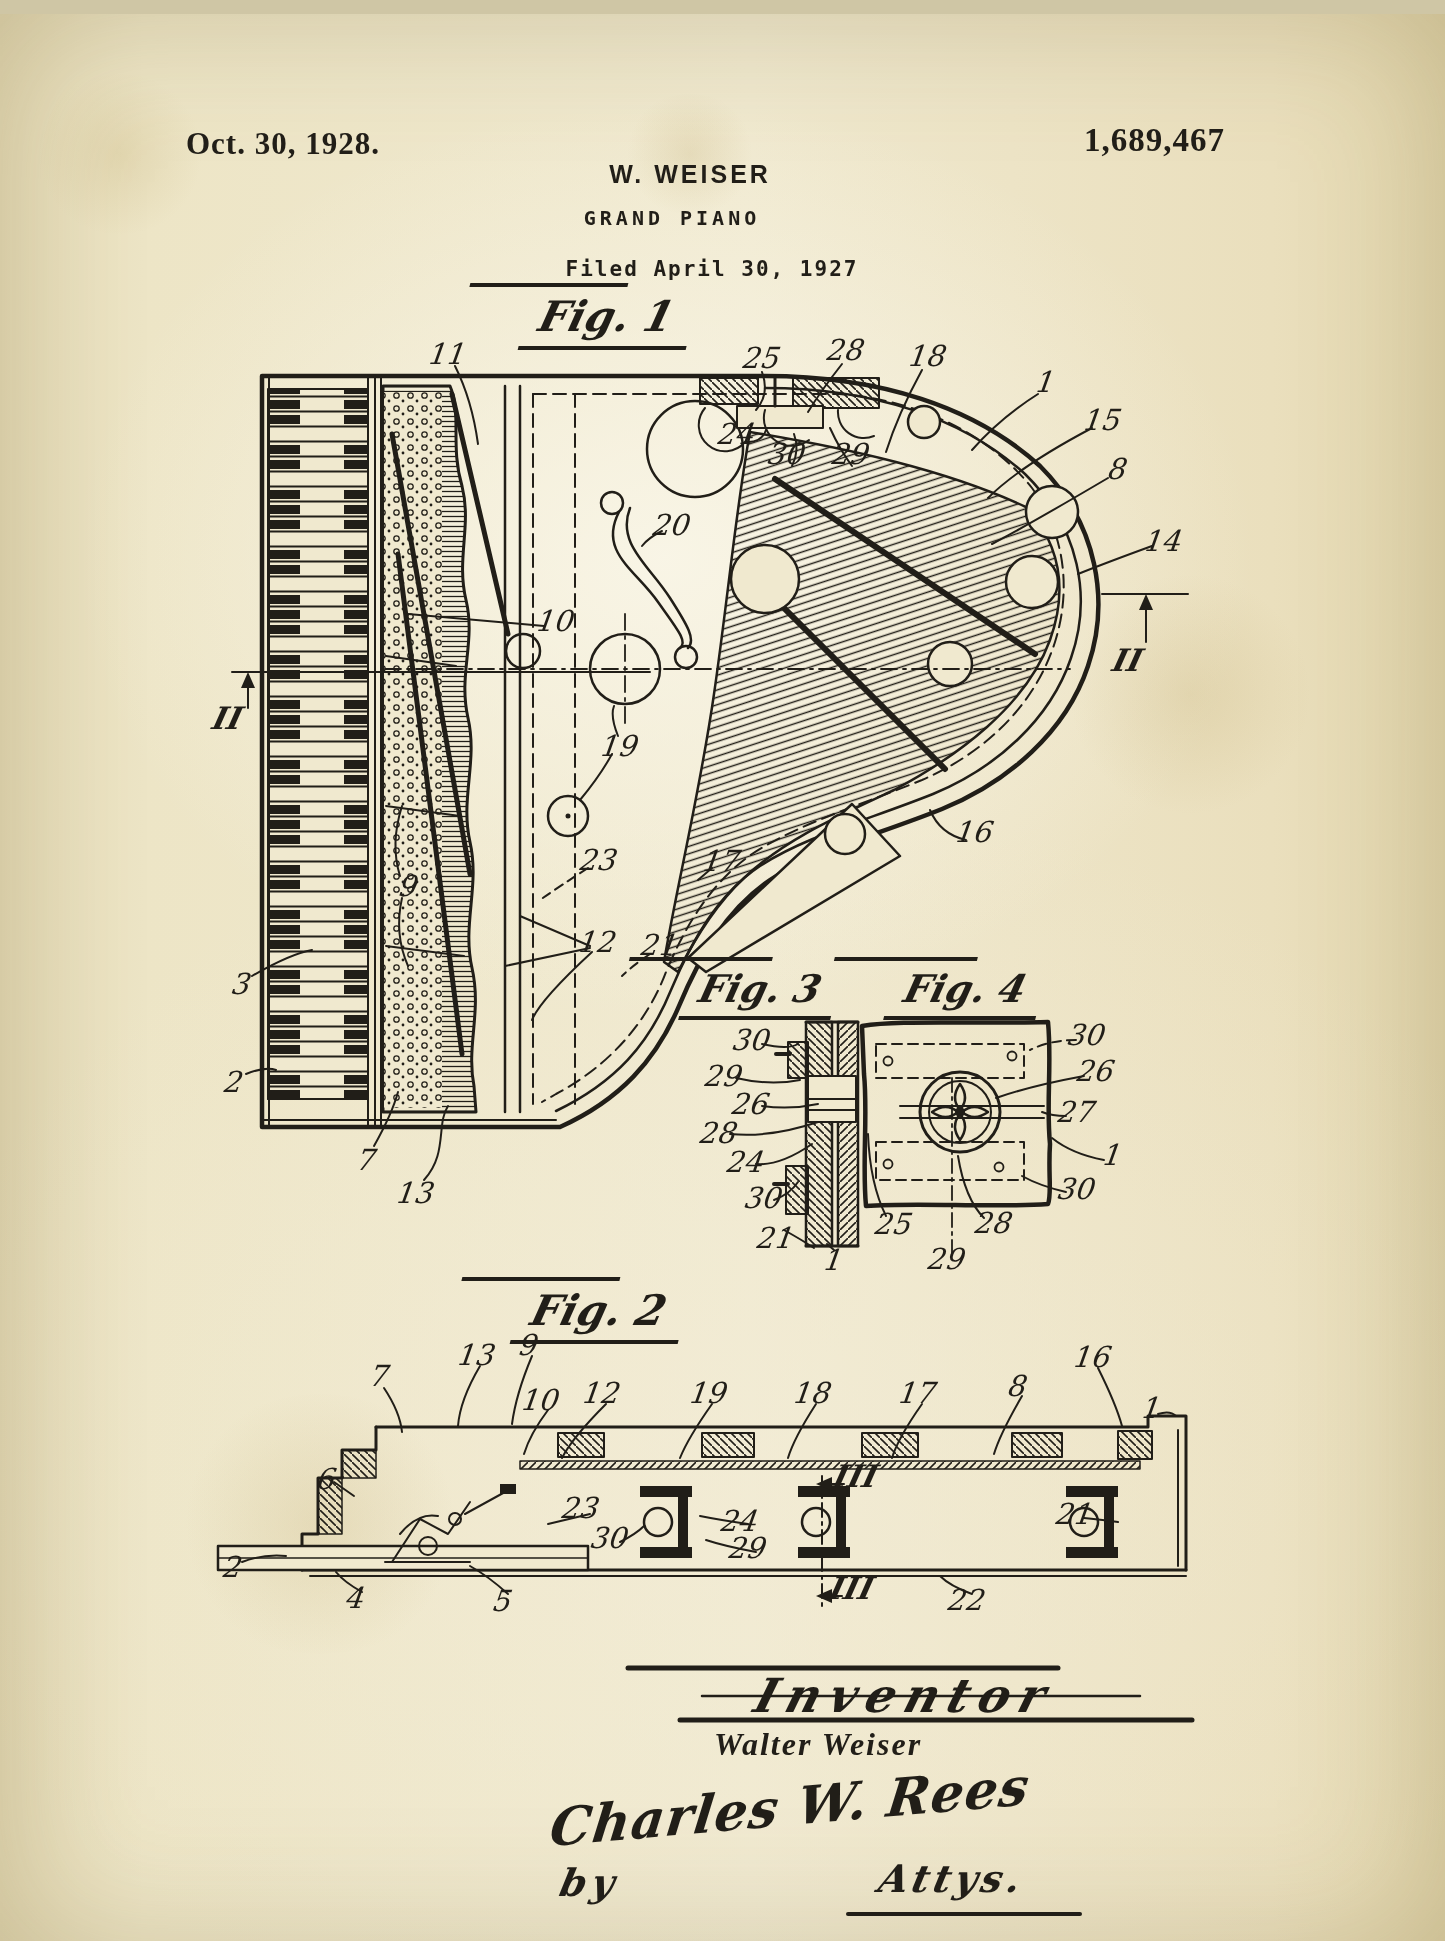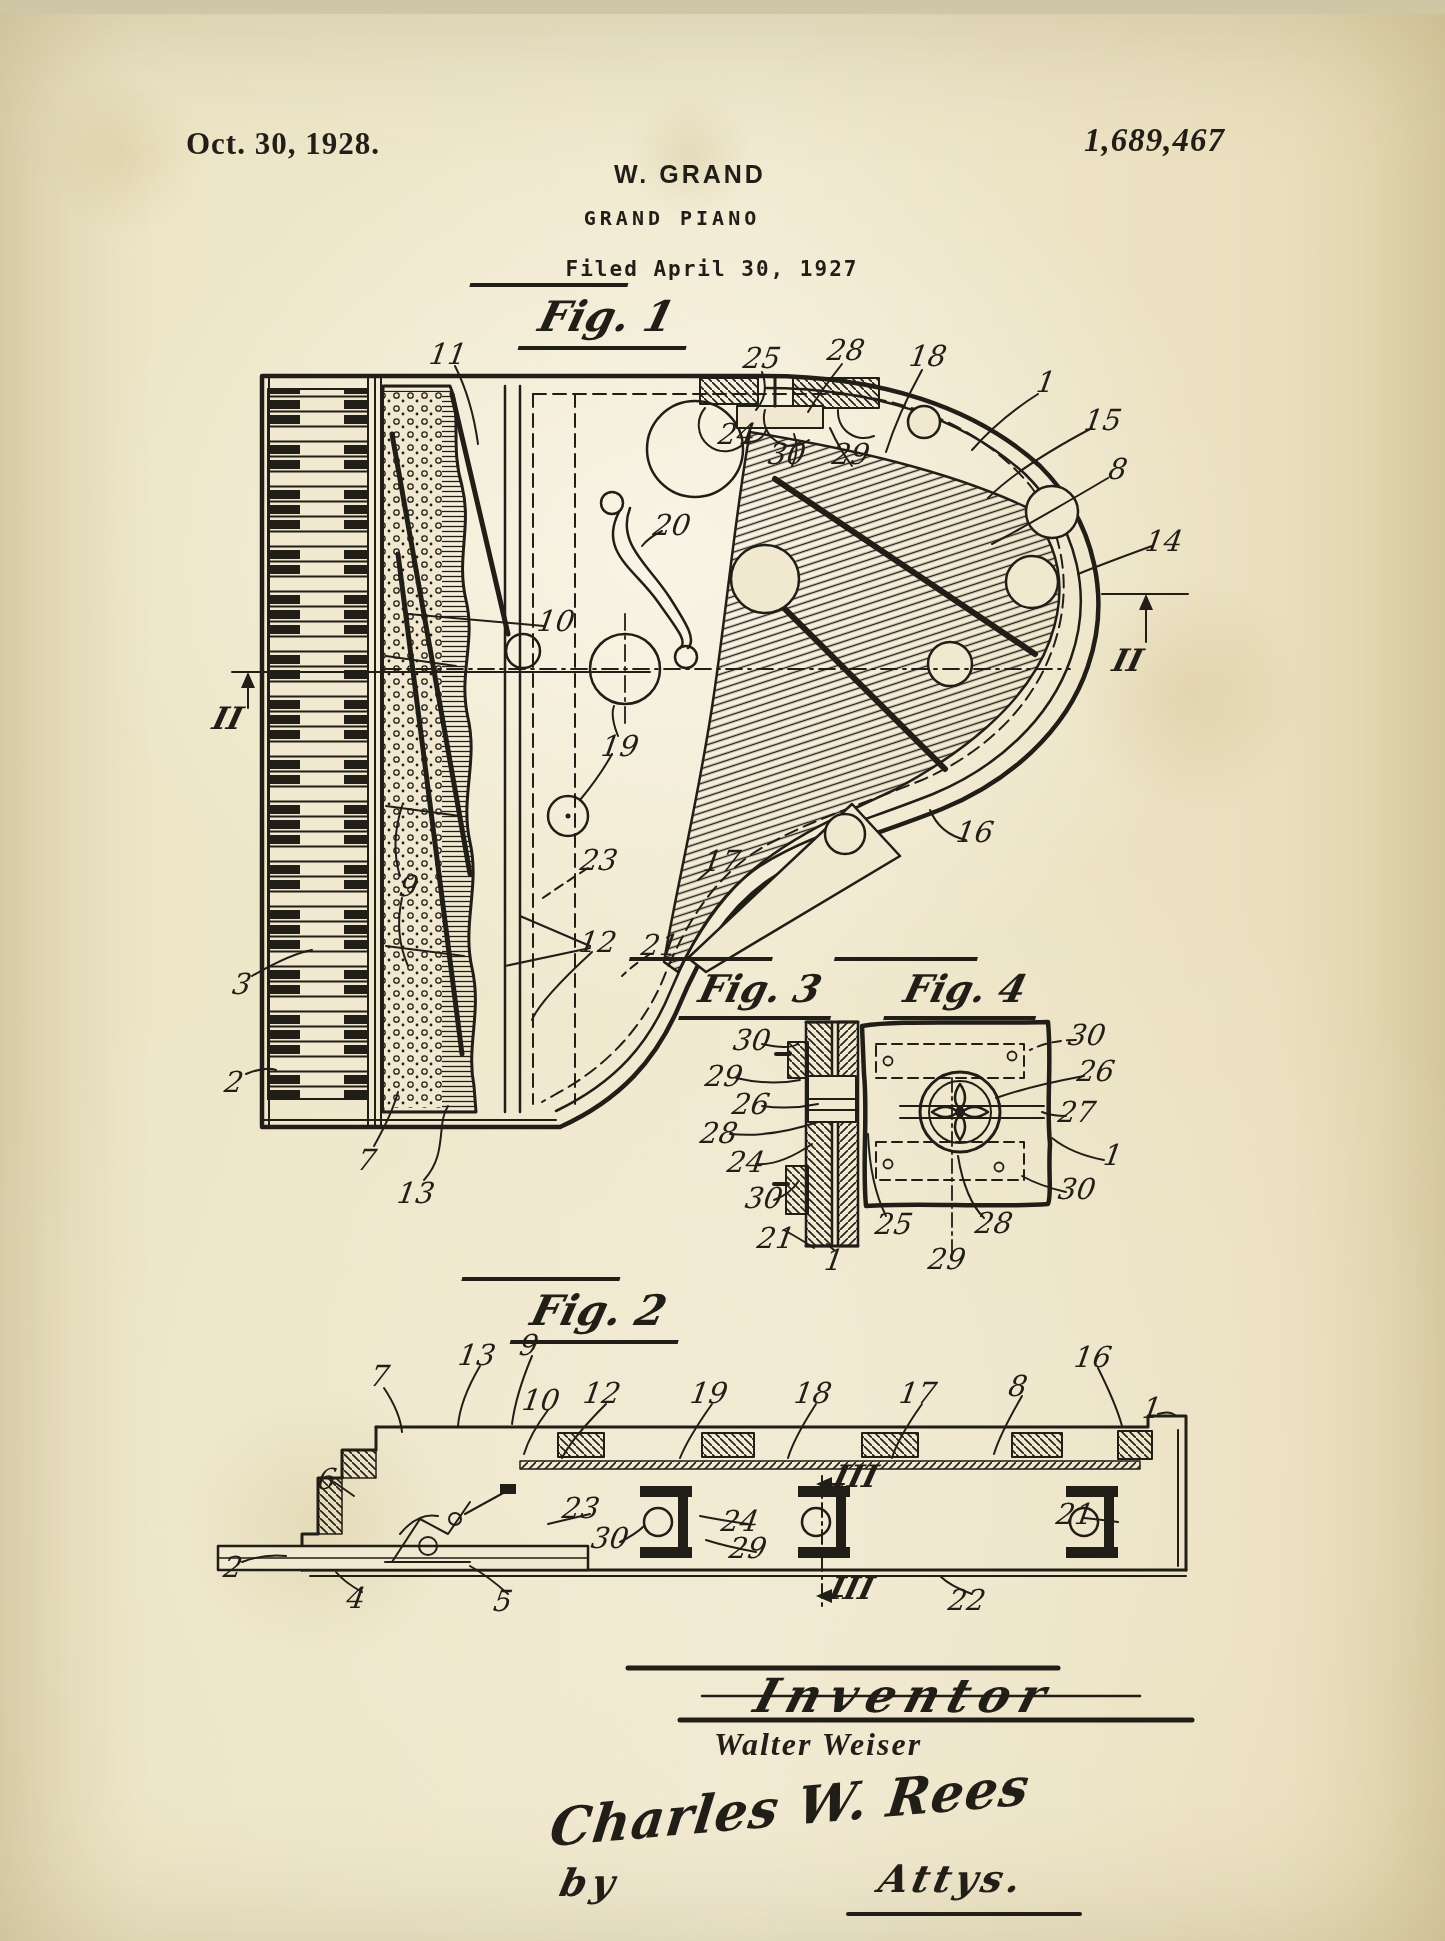--- a/index.html
+++ b/index.html
@@ -12,21 +12,21 @@
       radial-gradient(ellipse 820px 640px at 46% 28%, rgba(250,247,234,.85), rgba(250,247,234,0) 72%),
       radial-gradient(ellipse 1100px 860px at 52% 74%, rgba(243,237,216,.6), rgba(243,237,216,0) 78%),
       linear-gradient(90deg,#e6dcb8 0%,#ede5c6 10%,#f0e9cf 52%,#eadfbd 88%,#e3d7ae 100%);
     box-shadow: inset 0 0 140px rgba(120,100,50,.28);
   }
   .stain{ position:absolute; border-radius:50%; pointer-events:none;
     background:radial-gradient(circle, rgba(186,162,98,.20), rgba(186,162,98,0) 68%); }
   .art{ position:absolute; left:0; top:0; }
   .txt{ position:absolute; white-space:nowrap; }
   .hdr-date{ left:186px; top:112px; font-size:31px; font-weight:bold; letter-spacing:1px; }
-  .hdr-num{ left:1084px; top:108px; font-size:33px; font-weight:bold; letter-spacing:1px;font-style:italic; }
+  .hdr-num{ left:1084px; top:108px; font-size:33px; font-weight:bold; letter-spacing:1px; }
   .hdr-name{ left:690px; top:146px; transform:translateX(-50%); font-family:"Liberation Sans",sans-serif;
              font-weight:bold; font-size:25px; letter-spacing:3px; }
   .hdr-title{ left:672px; top:192px; transform:translateX(-50%); font-family:"DejaVu Sans Mono",monospace;
               font-weight:bold; font-size:20px; letter-spacing:4px; }
   .hdr-filed{ left:712px; top:243px; transform:translateX(-50%); font-family:"DejaVu Sans Mono",monospace;
               font-weight:bold; font-size:21px; letter-spacing:2px; }
   .figlabel{ position:absolute; transform:skewX(-14deg); font-family:"DejaVu Serif",serif;
              font-style:italic; font-weight:bold; white-space:nowrap; }
   .figlabel::before{ content:""; position:absolute; top:-9px; left:-78px; width:118%; height:4px; background:var(--ink); }
   .figlabel::after{ content:""; position:absolute; bottom:-9px; left:-14px; width:126%; height:4px; background:var(--ink); }
@@ -314,21 +314,21 @@
       <g>
         <path stroke-width="5" d="M628,1654 H1058"></path>
         <path stroke-width="5" d="M680,1706 H1192"></path>
         <path stroke-width="2.5" d="M702,1682 H1140"></path>
         <path stroke-width="4" d="M848,1900 H1080"></path>
       </g>
     </g>
   </svg>
 
   <div class="txt hdr-date">Oct. 30, 1928.</div>
-  <div class="txt hdr-name">W. GRAND</div>
+  <div class="txt hdr-name">W. WEISER</div>
   <div class="txt hdr-num">1,689,467</div>
   <div class="txt hdr-title">GRAND PIANO</div>
   <div class="txt hdr-filed">Filed April 30, 1927</div>
 
   <div class="figlabel fl1"><span>Fig. 1</span></div>
   <div class="figlabel fl3"><span>Fig. 3</span></div>
   <div class="figlabel fl4"><span>Fig. 4</span></div>
   <div class="figlabel fl2"><span>Fig. 2</span></div>
 
   <span class="sec" style="left:228px;top:704px;">II</span>

